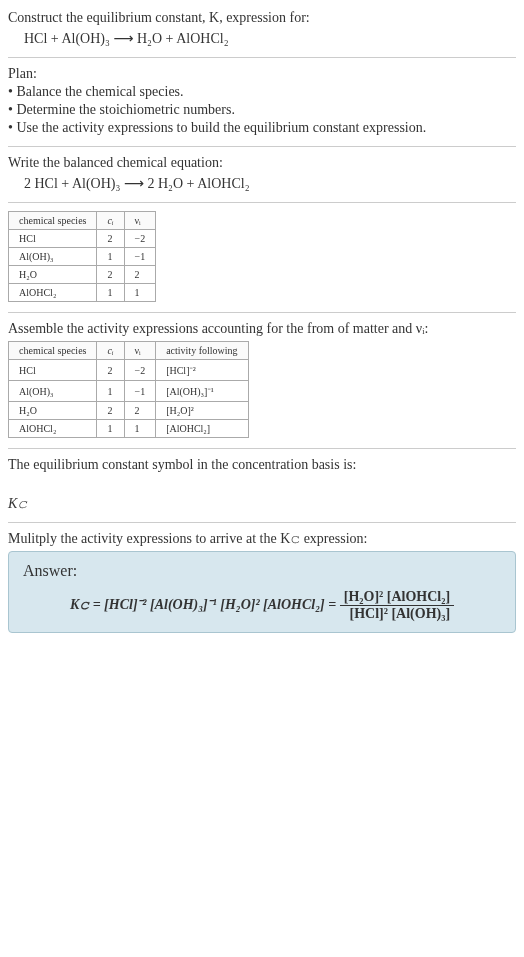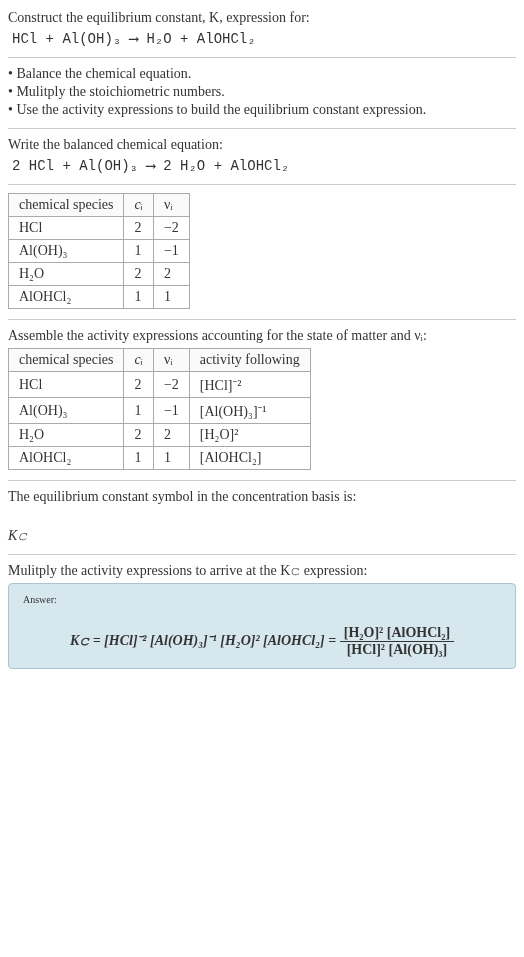--- a/index.html
+++ b/index.html
@@ -8,66 +8,67 @@
     color: #333;
     margin: 0;
     padding: 8px;
     width: 524px;
     box-sizing: border-box;
     background: #fff;
   }
   .section { margin-bottom: 8px; }
   hr { border: none; border-top: 1px solid #ccc; margin: 10px 0 8px 0; }
   .line { margin: 2px 0; }
-  .eqline { margin: 4px 4px; font-family: Liberation Mono, monospace; }
+  .eqline { margin: 4px 16px; }
   .italic { font-style: italic; margin-top: 23px; }
   table.data {
     border-collapse: collapse;
     margin-top: 4px;
     margin-bottom: 2px;
   }
   table.data th, table.data td {
     border: 1px solid #aaa;
     padding: 3px 10px;
     font-weight: normal;
     text-align: left;
-    font-size: 14px;
+    font-size: 10px;
   }
   table.data th { background: #fafafa; }
   .answerbox {
     background: #d7e7ee;
     border: 1px solid #a9c5d0;
     border-radius: 4px;
     padding: 10px 14px;
     margin-top: 4px;
   }
-  .answerbox .label { font-size: 10px; margin-bottom: 20px; }
+  .answerbox .label { font-size: 16px; margin-bottom: 9px; }
   .frac {
     display: inline-block;
     vertical-align: middle;
-    text-align: center;
+    text-align: right;
   }
   .frac .num { display: block; border-bottom: 1px solid #333; padding: 0 4px; }
   .frac .den { display: block; padding: 0 4px; }
   .ci { font-style: italic; margin-top: 16px; }
   .nu { }
 </style>
 </head>
 <body>
 
 <div class="section">
   <div class="line">Construct the equilibrium constant, K, expression for:</div>
   <div class="eqline">HCl + Al(OH)₃  ⟶  H₂O + AlOHCl₂</div>
 </div>
 
 <hr>
 
 <div class="section">
-  <div class="line">• Balance the chemical equation.</div>
-  <div class="line">• Mulitply the stoichiometric numbers.</div>
+  <div class="line">Plan:</div>
+  <div class="line">• Balance the chemical species.</div>
+  <div class="line">• Determine the stoichiometric numbers.</div>
   <div class="line">• Use the activity expressions to build the equilibrium constant expression.</div>
 </div>
 
 <hr>
 
 <div class="section">
   <div class="line">Write the balanced chemical equation:</div>
   <div class="eqline">2 HCl + Al(OH)₃  ⟶  2 H₂O + AlOHCl₂</div>
 </div>
 
@@ -101,21 +102,21 @@
       <td>1</td>
       <td>1</td>
     </tr>
   </tbody>
     </table>
 </div>
 
 <hr>
 
 <div class="section">
-  <div class="line">Assemble the activity expressions accounting for the state of matter and νᵢ:</div>
+  <div class="line">Assemble the activity expressions accounting for the from of matter and νᵢ:</div>
   <table class="data">
     <tbody>
         <tr>
       <th>chemical species</th>
       <th><span class="ci">cᵢ</span></th>
       <th><span class="nu">νᵢ</span></th>
       <th>activity following</th>
     </tr>
     <tr>
       <td>HCl</td>

